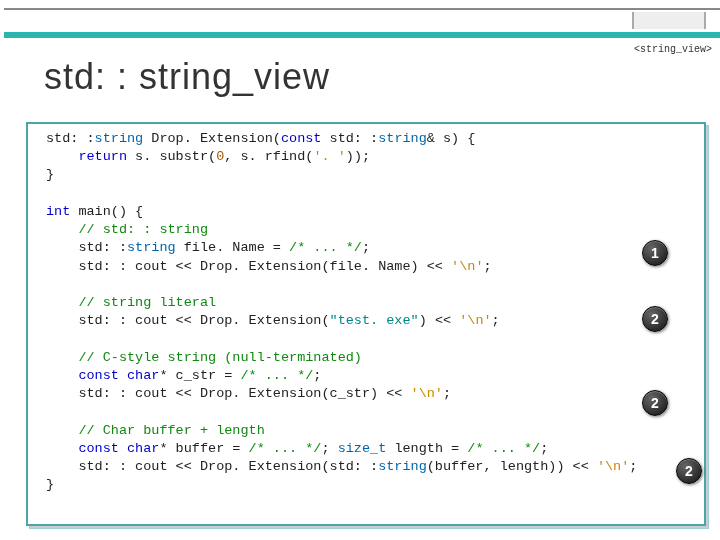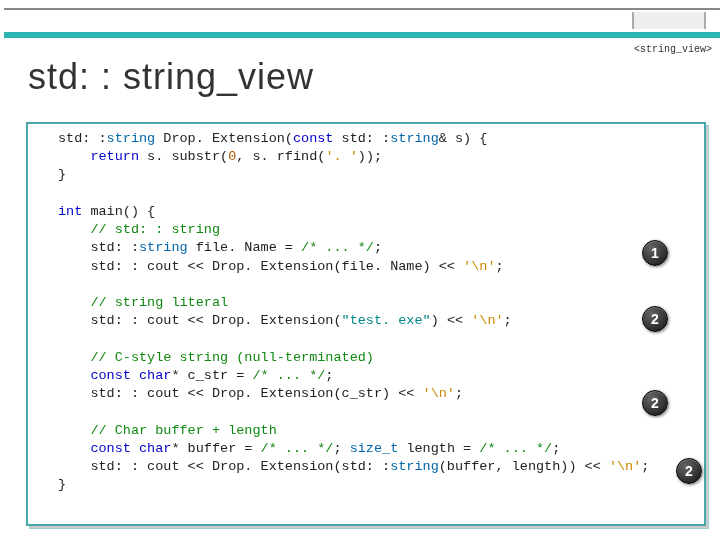--- a/index.html
+++ b/index.html
@@ -30,21 +30,21 @@
 .header-label {
   position: absolute;
   top: 44px; right: 8px;
   font-family: "Courier New", monospace;
   font-size: 10px;
   color: #333;
 }
 .title {
   position: absolute;
   top: 56px;
-  left: 28px;
+  left: 44px;
   font-size: 36px;
   font-weight: normal;
   color: #333;
   letter-spacing: 1px;
 }
 .code-panel-wrap {
   position: absolute;
   top: 122px;
   left: 26px;
   right: 14px;
@@ -54,21 +54,21 @@
   position: absolute;
   top: 3px; left: 3px; right: -3px; bottom: -3px;
   background: #ccc;
   border: 1px solid #9ecfd2;
 }
 .code-panel {
   position: absolute;
   inset: 0;
   border: 2px solid #4aa7a9;
   background: #fff;
-  padding: 6px 14px 6px 30px;
+  padding: 6px 14px 6px 18px;
   font-family: "Courier New", monospace;
   font-size: 13.5px;
   line-height: 1.35;
   color: #222;
 }
 .code-panel pre { margin: 0; font-family: inherit; white-space: pre-wrap; }
 .kw { color: #0000cc; }
 .ty { color: #0066aa; }
 .str { color: #008888; }
 .ch { color: #cc8800; }

